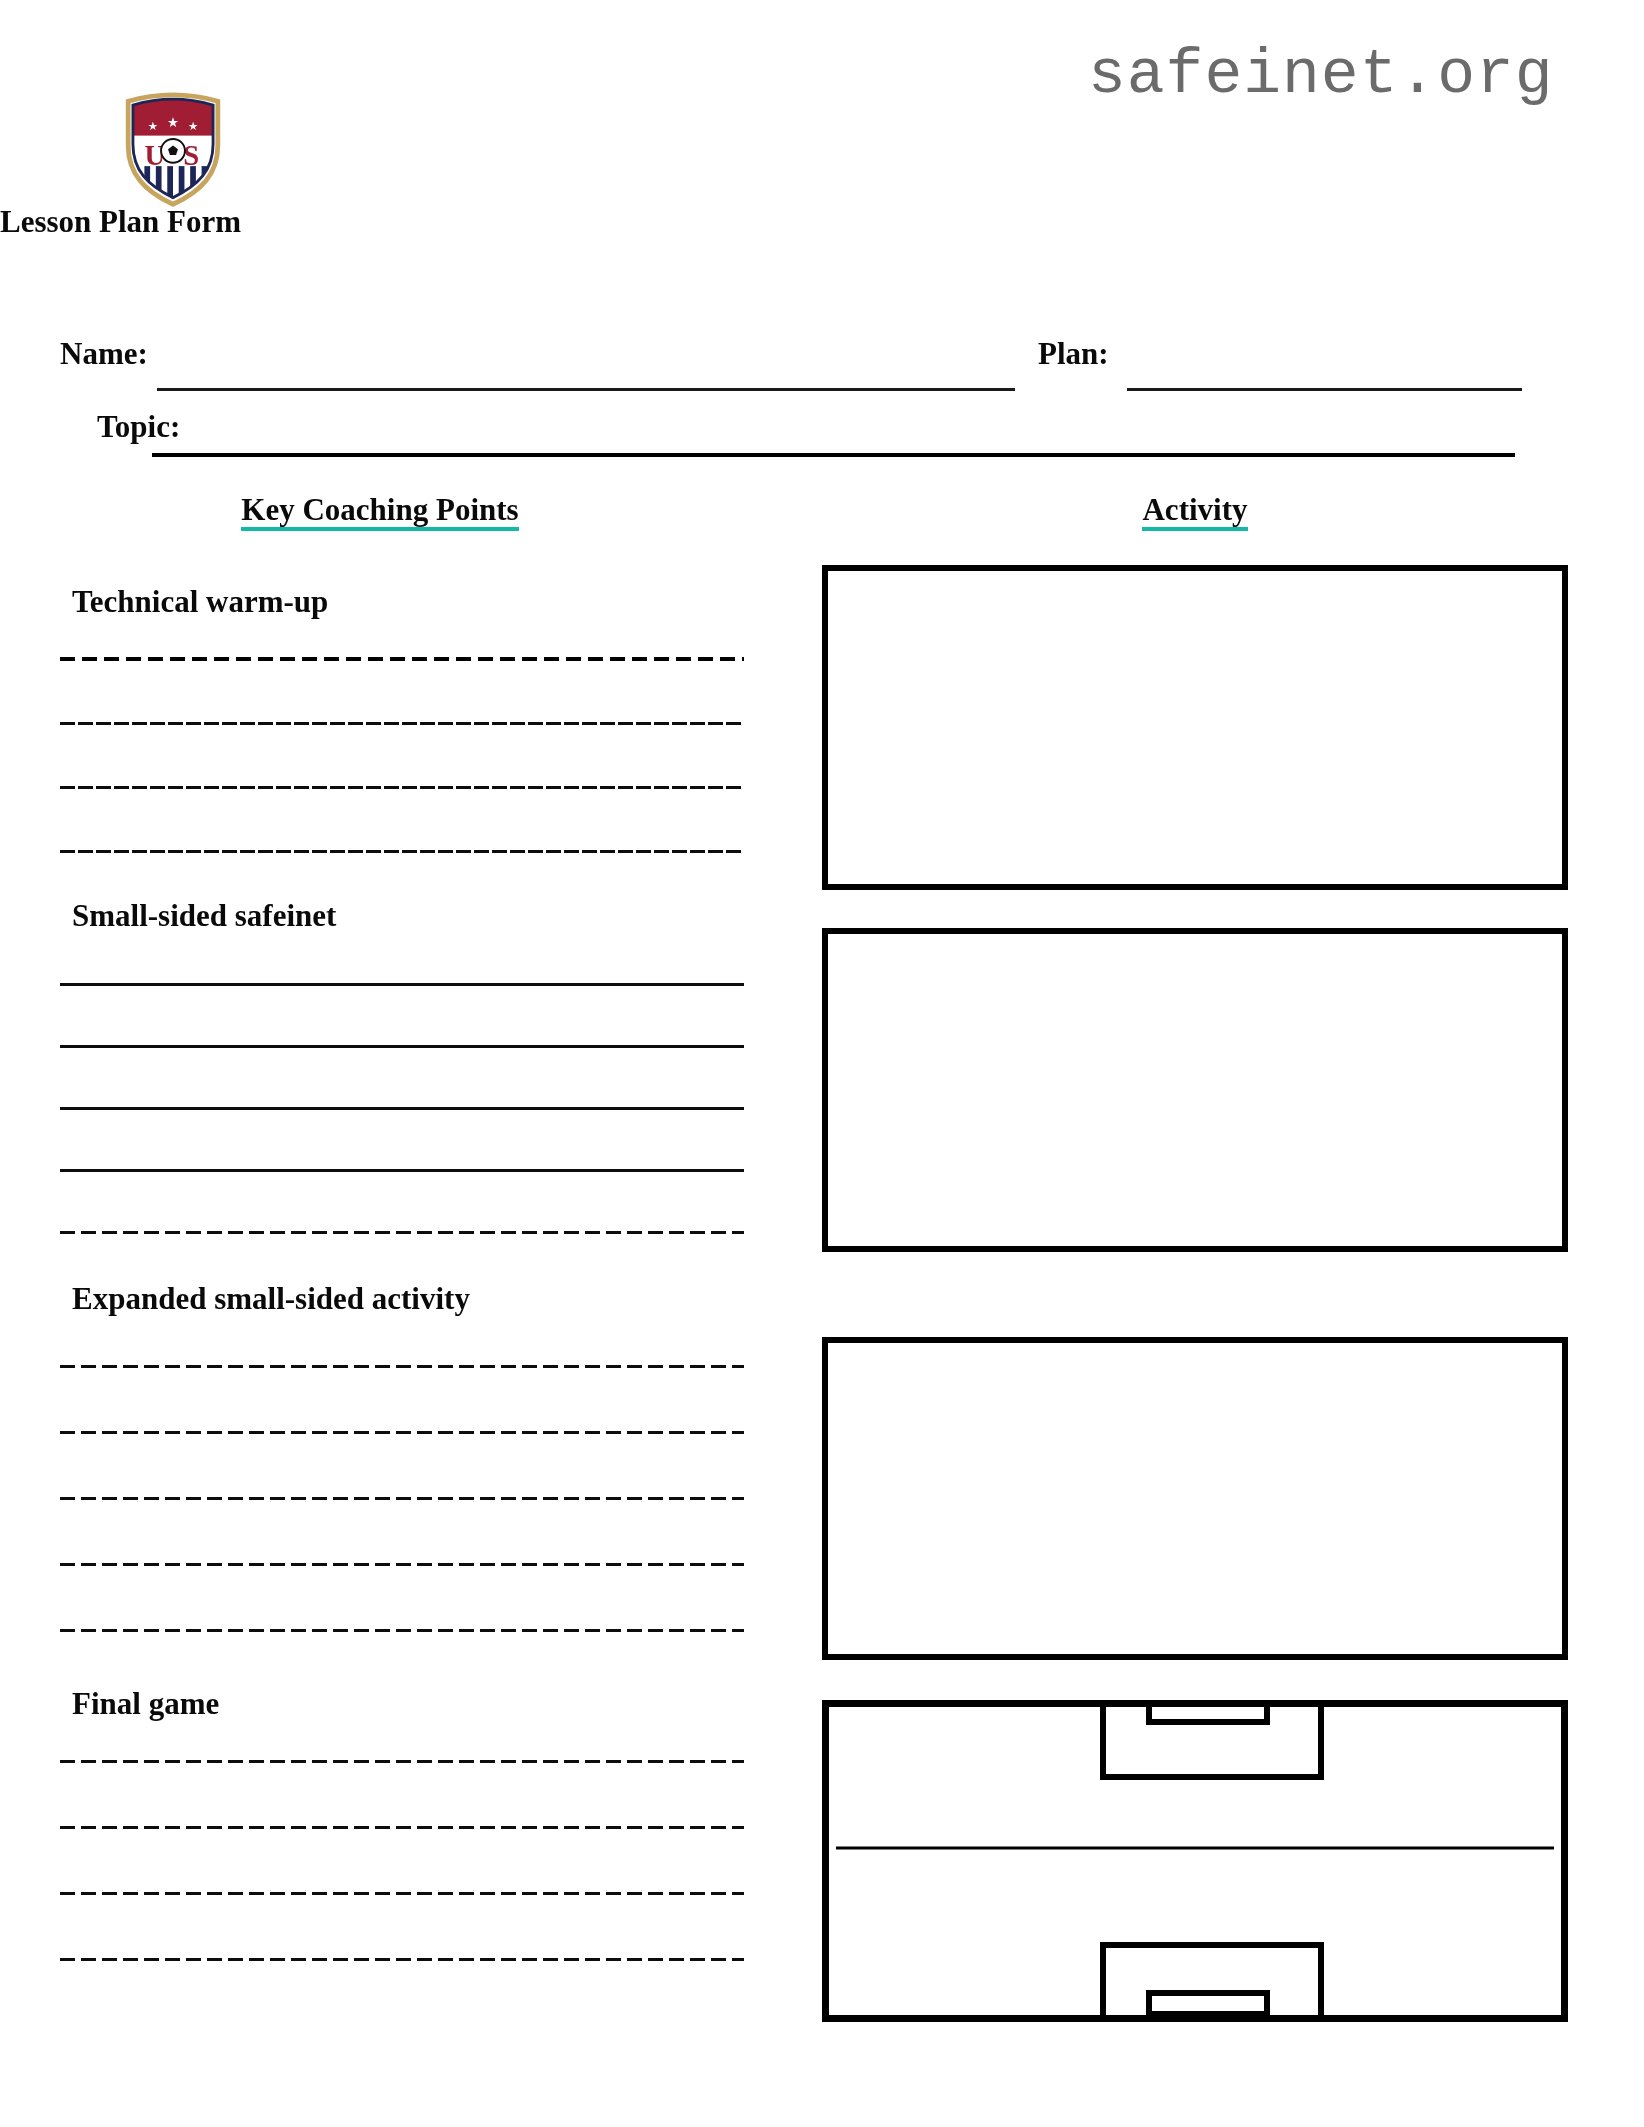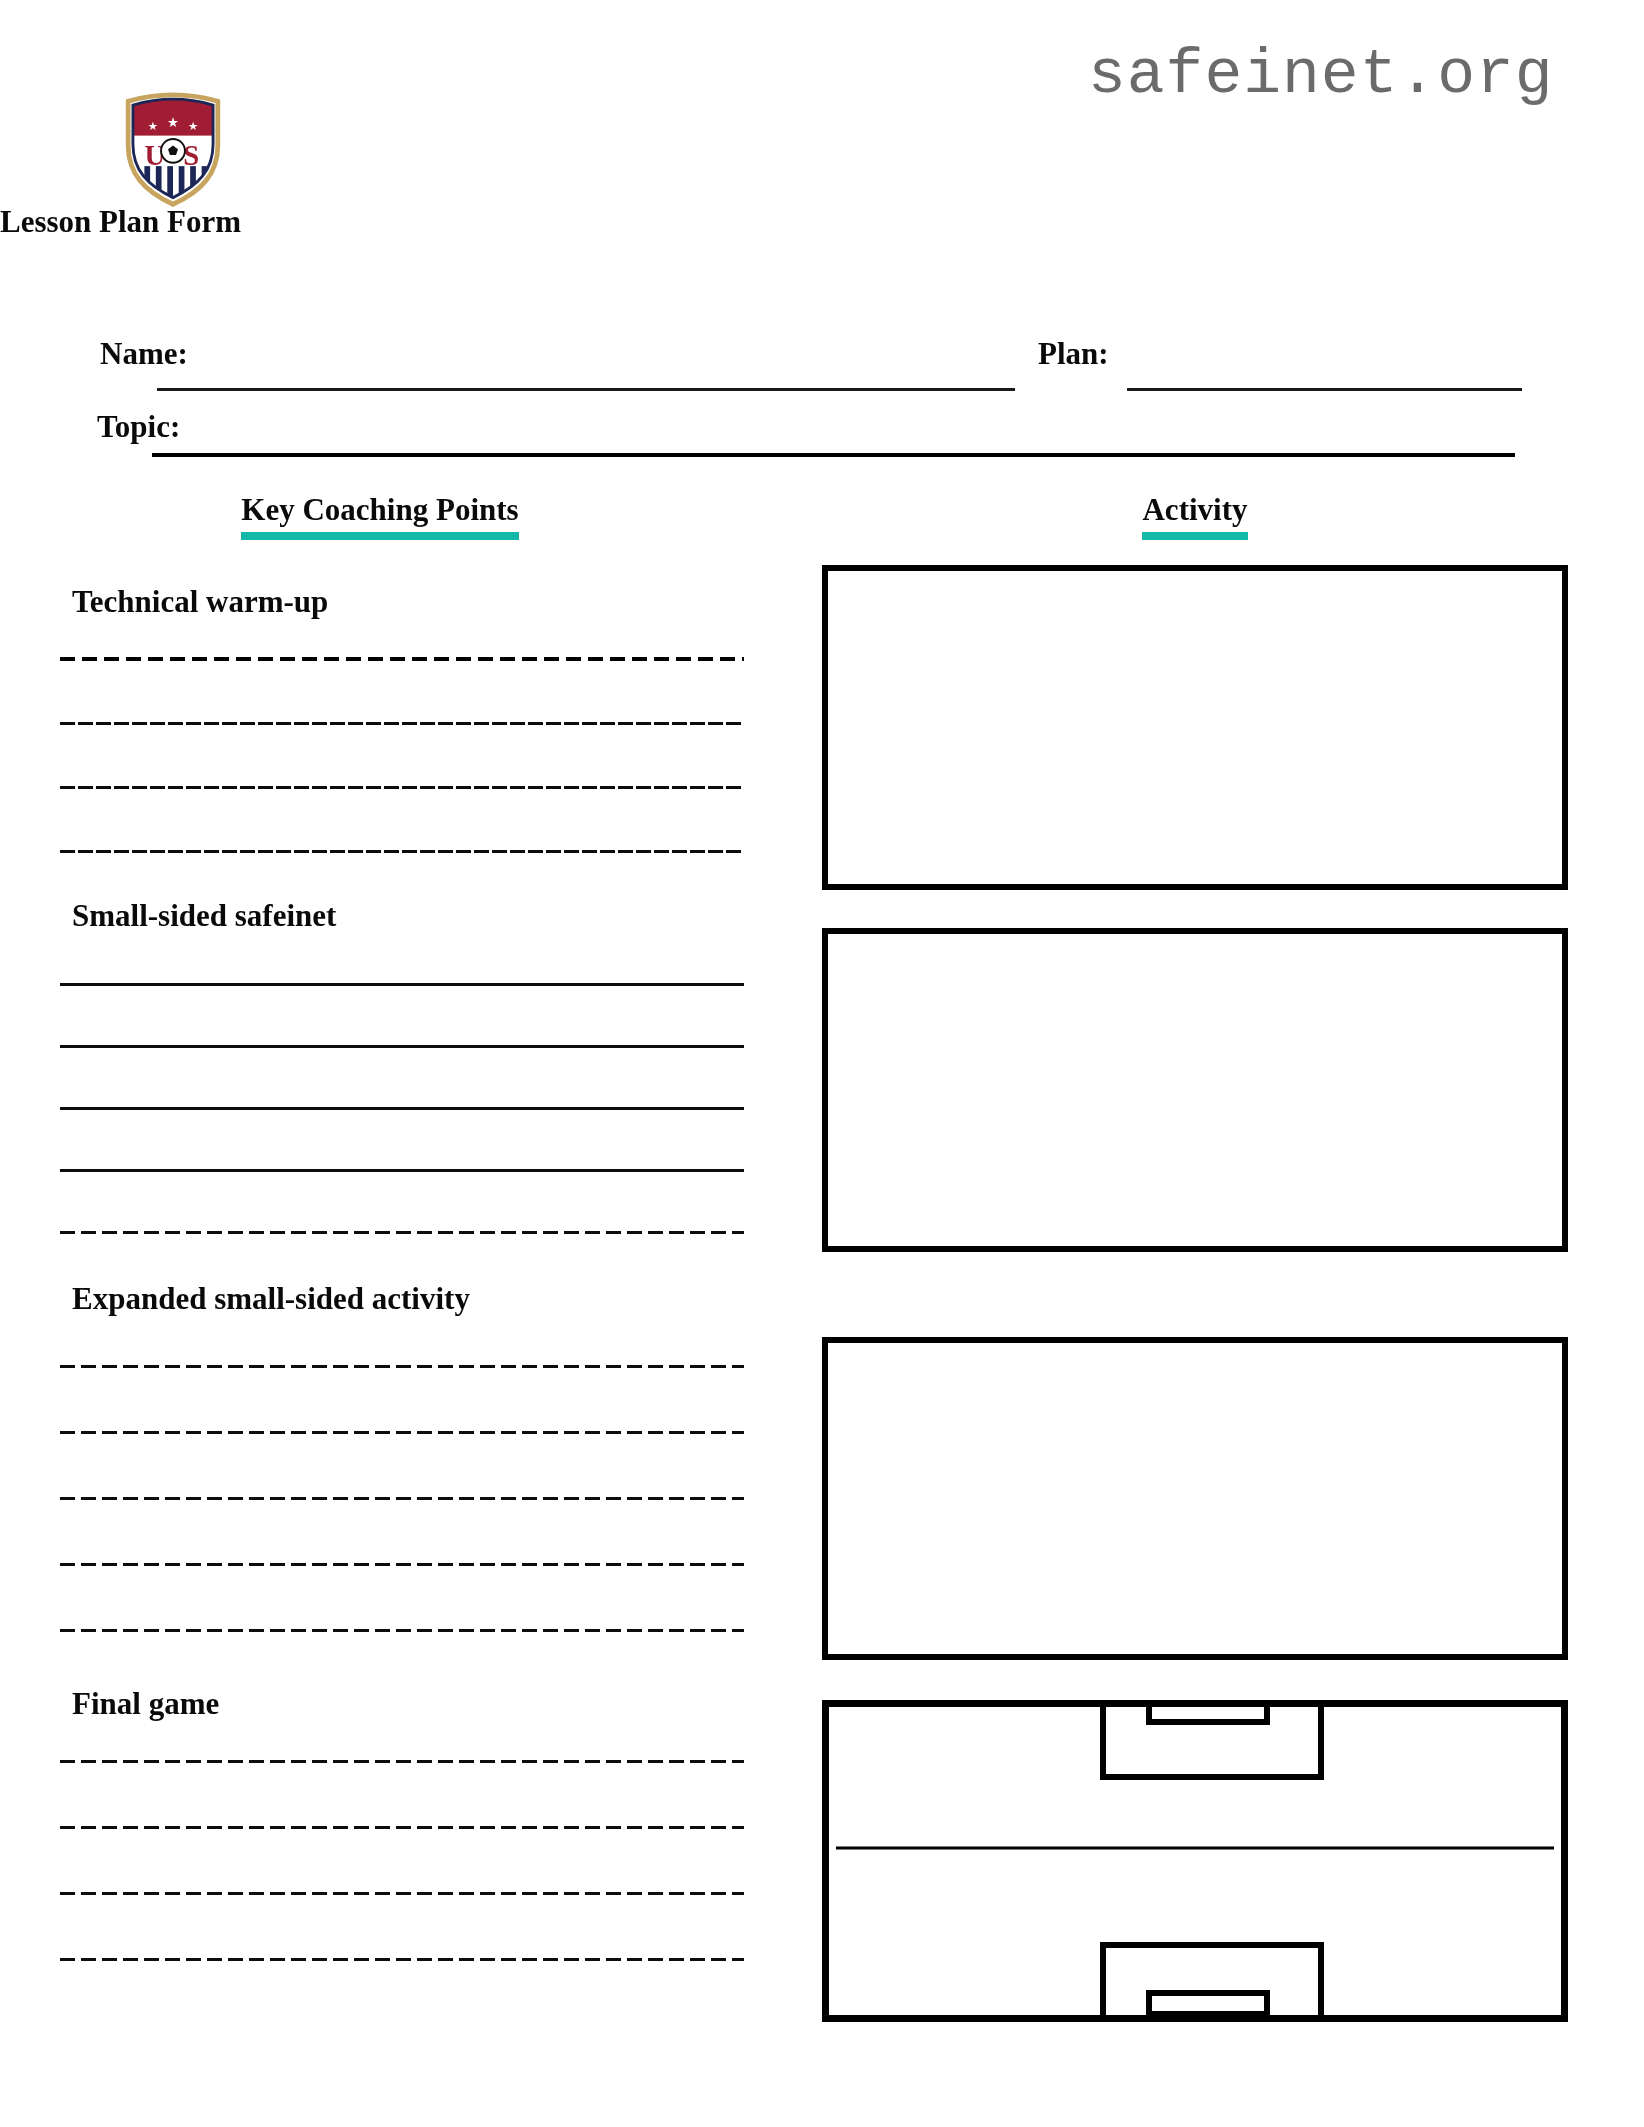--- a/index.html
+++ b/index.html
@@ -9,33 +9,33 @@
 
   .watermark{left:1088px;top:44px;font-family:"Liberation Mono",monospace;
              font-size:63px;line-height:1;color:#6b6b6b;letter-spacing:1px;}
 
   .logo{left:120px;top:86px;width:106px;height:124px;}
 
   .title{left:0;top:204px;width:1644px;text-align:left;
          font-size:31px;font-weight:bold;line-height:1.15;}
 
   .lbl{font-size:31px;font-weight:bold;line-height:1.1;}
-  #name-label{left:60px;top:337px;margin-left:40px;}
+  #name-label{left:60px;top:337px;}
   #date-label{left:1038px;top:337px;}
   #topic-label{left:60px;top:410px;margin-left:37px;}
 
   .rule{background:#1a1a1a;height:3px;}
   #name-rule{left:157px;top:388px;width:858px;}
   #date-rule{left:1127px;top:388px;width:395px;}
   #topic-rule{left:152px;top:453px;width:1363px;height:4px;background:#000;}
 
   .col-header{top:493px;font-size:31px;font-weight:bold;text-align:center;line-height:1.1;}
   #left-header{left:60px;width:640px;}
   #right-header{left:822px;width:746px;}
-  .col-header span{display:inline-block;border-bottom:8px solid #14b8a6;padding-bottom:5px;}
+  .col-header span{display:inline-block;border-bottom:4px solid #14b8a6;}
 
   .section{left:60px;width:685px;}
   .section h2{margin:12px;font-size:31px;font-weight:bold;line-height:36px;}
   #sec-0{top:572px;}  #sec-1{top:886px;}  #sec-2{top:1269px;}  #sec-3{top:1674px;}
 
   .line{width:684px;height:3px;}
   .line.solid{background:#0d0d0d;}
   .line.dashed{background:repeating-linear-gradient(90deg,#0d0d0d 0 15px,transparent 15px 21px);}
   .line.dashed-dense{background:repeating-linear-gradient(90deg,#0d0d0d 0 15px,transparent 15px 18px);}
   .line.dashed-wide{height:4px;background:repeating-linear-gradient(90deg,#000 0 15px,transparent 15px 22px);}

